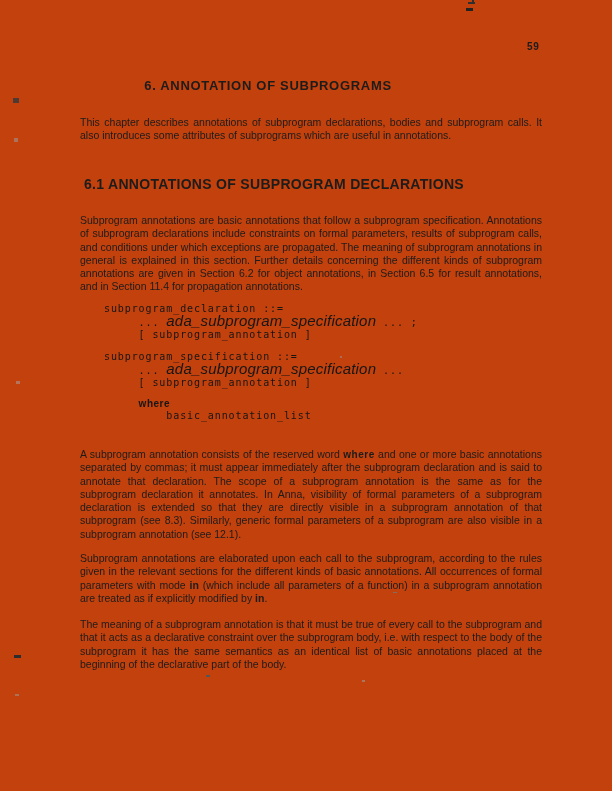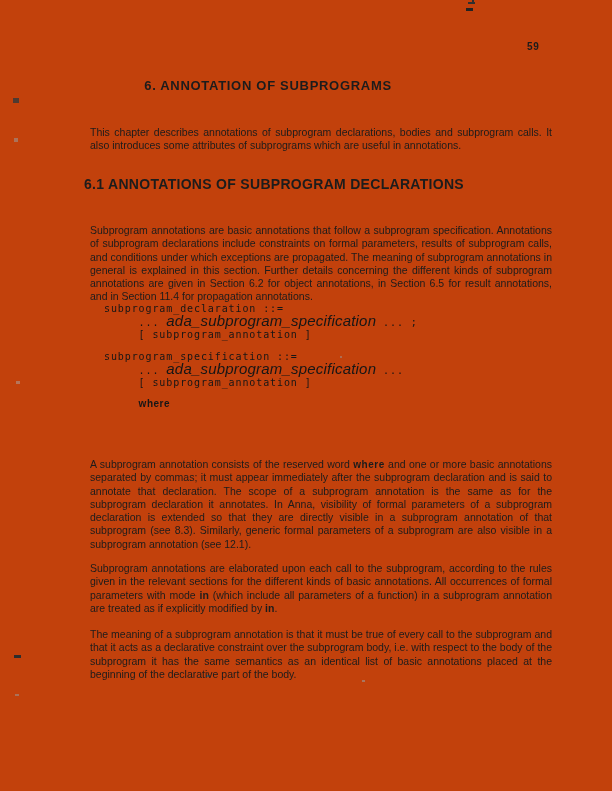--- a/index.html
+++ b/index.html
@@ -23,21 +23,21 @@
     margin:0;
   }
   .section-heading {
     position:absolute; top:176px; left:84px;
     font-size:14px; font-weight:bold; letter-spacing:0.3px;
     margin:0;
   }
   .para {
     position:absolute; left:78px; width:462px;
     font-size:10.5px; line-height:13.3px;
-    text-align:justify; margin:12px;
+    text-align:justify; margin:2px;
   }
   #intro-para { top:114px; }
   #section-para { top:212px; }
   #para-a { top:446px; }
   #para-b { top:550px; }
   #para-c { top:616px; }
 
   .codeblock {
     position:absolute; left:104px; top:303px;
     font-family:"DejaVu Sans Mono","Liberation Mono", monospace;
@@ -105,20 +105,21 @@
         <div class="code-line"><span class="seg-plain">     ... </span><span class="seg-italic">ada_subprogram_specification</span><span class="seg-plain"> ... ;</span></div>
         <div class="code-line"><span class="seg-plain">     [ subprogram_annotation ]</span></div>
       </div>
     <div class="code-group">
         <div class="code-line"><span class="seg-plain">subprogram_specification ::=</span></div>
         <div class="code-line"><span class="seg-plain">     ... </span><span class="seg-italic">ada_subprogram_specification</span><span class="seg-plain"> ...</span></div>
         <div class="code-line"><span class="seg-plain">     [ subprogram_annotation ]</span></div>
       </div>
     <div class="code-group">
         <div class="code-line"><span class="seg-plain">     </span><span class="seg-codebold">where</span></div>
+        <div class="code-line"><span class="seg-plain">         basic_annotation_list</span></div>
       </div>
   </div>
 
   <p id="para-a" class="para"><span class="seg-plain">A subprogram annotation consists of the reserved word </span><span class="seg-codebold">where</span><span class="seg-plain"> and one or more basic annotations separated by commas; it must appear immediately after the subprogram declaration and is said to annotate that declaration. The scope of a subprogram annotation is the same as for the subprogram declaration it annotates. In Anna, visibility of formal parameters of a subprogram declaration is extended so that they are directly visible in a subprogram annotation of that subprogram (see 8.3). Similarly, generic formal parameters of a subprogram are also visible in a subprogram annotation (see 12.1).</span></p>
 
   <p id="para-b" class="para"><span class="seg-plain">Subprogram annotations are elaborated upon each call to the subprogram, according to the rules given in the relevant sections for the different kinds of basic annotations. All occurrences of formal parameters with mode </span><span class="seg-bold">in</span><span class="seg-plain"> (which include all parameters of a function) in a subprogram annotation are treated as if explicitly modified by </span><span class="seg-bold">in</span><span class="seg-plain">.</span></p>
 
   <p id="para-c" class="para"><span class="seg-plain">The meaning of a subprogram annotation is that it must be true of every call to the subprogram and that it acts as a declarative constraint over the subprogram body, i.e. with respect to the body of the subprogram it has the same semantics as an identical list of basic annotations placed at the beginning of the declarative part of the body.</span></p>
 
 </div>

